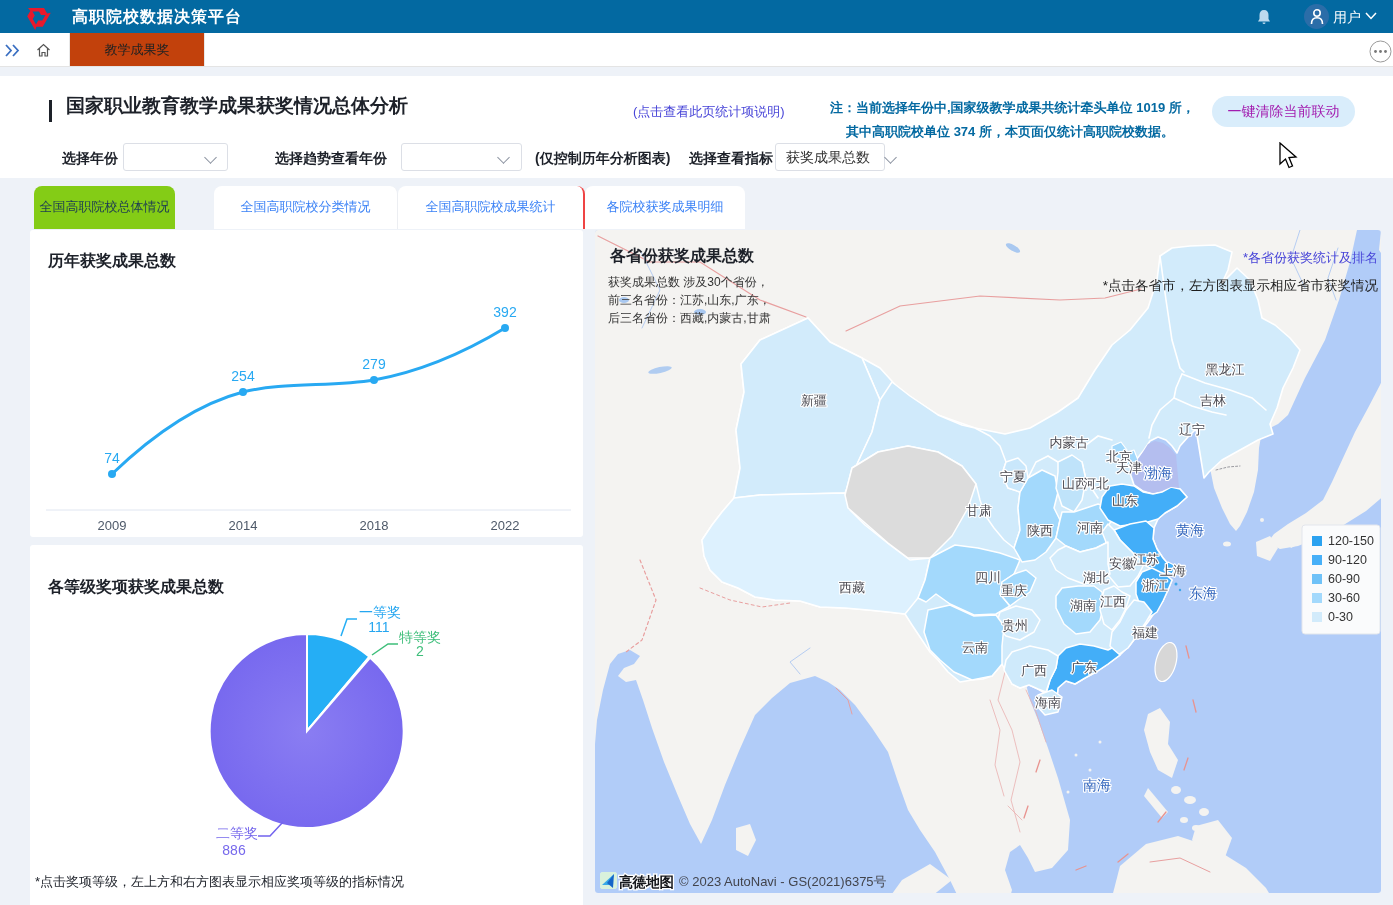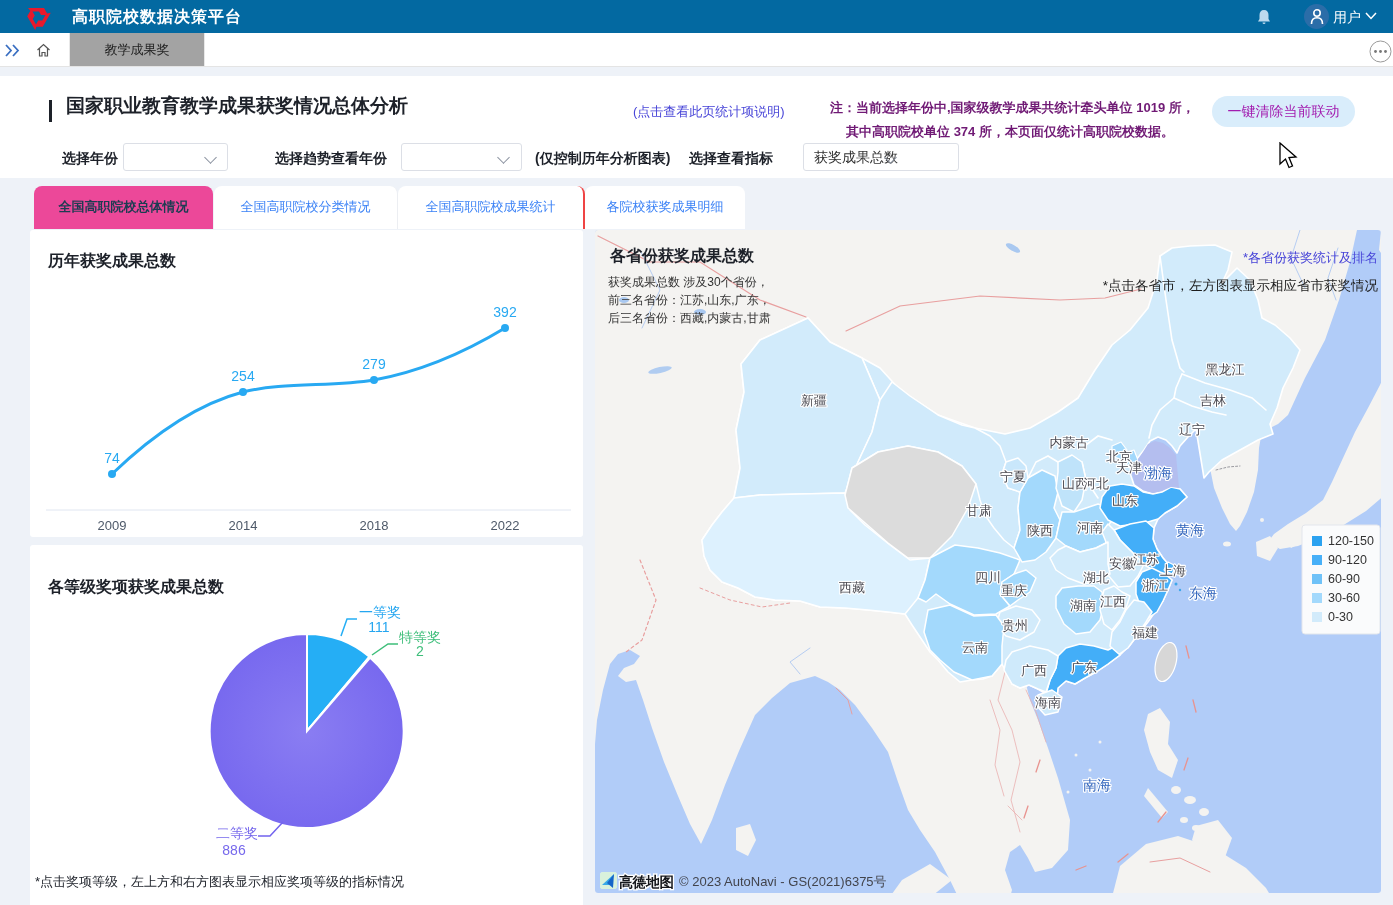--- a/index.html
+++ b/index.html
@@ -3,32 +3,32 @@
 <meta charset="utf-8">
 <style>
 *{margin:0;padding:0;box-sizing:border-box}
 html,body{width:1393px;height:905px;overflow:hidden;font-family:"Liberation Sans",sans-serif;background:#eef2f8}
 .abs{position:absolute}
 #topbar{position:absolute;left:0;top:0;width:1393px;height:33px;background:#0369a1}
 #topbar .title{position:absolute;left:72px;top:7px;color:#fff;font-size:16px;font-weight:bold;letter-spacing:1px}
 #bar2{position:absolute;left:0;top:33px;width:1393px;height:34px;background:#fff;border-bottom:1px solid #e4e4e4}
 #tabsep1{position:absolute;left:69px;top:33px;width:1px;height:33px;background:#e8e8e8}
 #tabsep2{position:absolute;left:204px;top:33px;width:1px;height:33px;background:#e8e8e8}
-#crumb{position:absolute;left:70px;top:33px;width:134px;height:33px;background:#a3a3a3;text-align:center;line-height:33px;font-size:13px;color:#222}
+#crumb{position:absolute;left:70px;top:33px;width:134px;height:33px;background:#c2410c;text-align:center;line-height:33px;font-size:13px;color:#222}
 #whiteblock{position:absolute;left:0;top:76px;width:1393px;height:102px;background:#fff}
 #pgtitle{position:absolute;left:66px;top:93px;font-size:19px;font-weight:bold;color:#1d2129}
 #pgtitlebar{position:absolute;left:49px;top:100px;width:3px;height:22px;background:#1d2129}
 #pglink{position:absolute;left:633px;top:103px;font-size:13px;color:#4845d8}
-#note{position:absolute;left:830px;top:96px;width:360px;font-size:13px;font-weight:bold;color:#701a75;text-align:center;line-height:24px;white-space:nowrap}
+#note{position:absolute;left:830px;top:96px;width:360px;font-size:13px;font-weight:bold;color:#0369a1;text-align:center;line-height:24px;white-space:nowrap}
 #clearbtn{position:absolute;left:1212px;top:96px;width:143px;height:31px;background:#d9edfb;border-radius:16px;color:#a21caf;font-size:14px;text-align:center;line-height:31px}
 .flabel{position:absolute;top:150px;font-size:14px;font-weight:bold;color:#1d2129}
 .sel{position:absolute;top:143px;height:28px;background:#fff;border:1px solid #dcdfe6;border-radius:3px;font-size:14px;color:#333;line-height:26px;padding-left:10px}
 .chev{position:absolute;width:9px;height:9px;border-right:1.5px solid #8a919f;border-bottom:1.5px solid #8a919f;transform:rotate(45deg)}
 .tab{position:absolute;top:186px;height:43px;background:#fff;font-size:13px;color:#3b82f6;text-align:center;line-height:41px;border-radius:8px 8px 0 0}
-#tab1{left:34px;width:179px;background:#ec4899;color:#1d3c52;font-weight:bold}
+#tab1{left:34px;width:141px;background:#84cc16;color:#1d3c52;font-weight:normal}
 #tab2{left:214px;width:184px;border-right:1px solid #eceef2}
 #tab3{left:398px;width:187px;border-right:2px solid #ef4444}
 #tab4{left:585px;width:160px}
 .card{position:absolute;background:#fff;border-radius:3px}
 #card1{left:30px;top:230px;width:553px;height:307px}
 #card2{left:30px;top:545px;width:553px;height:380px}
 #mapcard{left:595px;top:230px;width:786px;height:663px;overflow:hidden}
 </style>
 </head>
 <body>
@@ -78,21 +78,21 @@
 <div id="note">注：当前选择年份中,国家级教学成果共统计牵头单位 1019 所，<br>其中高职院校单位 374 所，本页面仅统计高职院校数据。</div>
 <div id="clearbtn">一键清除当前联动</div>
 <div class="flabel" style="left:62px">选择年份</div>
 <div class="sel" style="left:123px;width:105px"></div>
 <div class="chev" style="left:206px;top:153px"></div>
 <div class="flabel" style="left:275px">选择趋势查看年份</div>
 <div class="sel" style="left:401px;width:121px"></div>
 <div class="chev" style="left:499px;top:153px"></div>
 <div class="flabel" style="left:535px">(仅控制历年分析图表)</div>
 <div class="flabel" style="left:689px">选择查看指标</div>
-<div class="sel" style="left:803px;width:156px">获奖成果总数</div>
+<div class="sel" style="left:775px;width:110px">获奖成果总数</div>
 <div class="chev" style="left:886px;top:153px"></div>
 <svg class="abs" style="left:1278px;top:142px" width="20" height="28" viewBox="0 0 20 28">
     <path d="M2 1 L2 22 L7.5 17 L11 25.5 L14.5 24 L11 15.5 L18 15 Z" fill="#fff" stroke="#000" stroke-width="1.3"></path>
   </svg>
 
 <div class="tab" id="tab1">全国高职院校总体情况</div>
 <div class="tab" id="tab2">全国高职院校分类情况</div>
 <div class="tab" id="tab3">全国高职院校成果统计</div>
 <div class="tab" id="tab4">各院校获奖成果明细</div>
 

